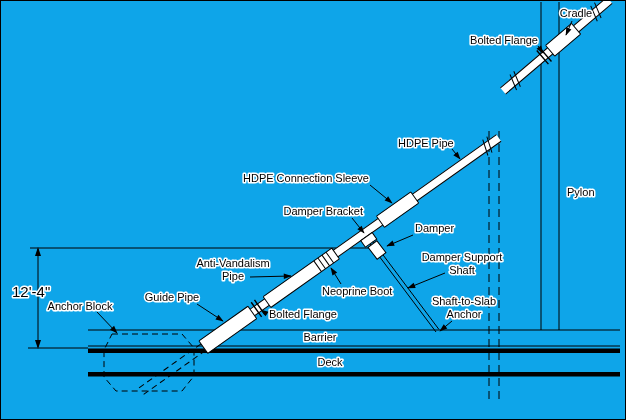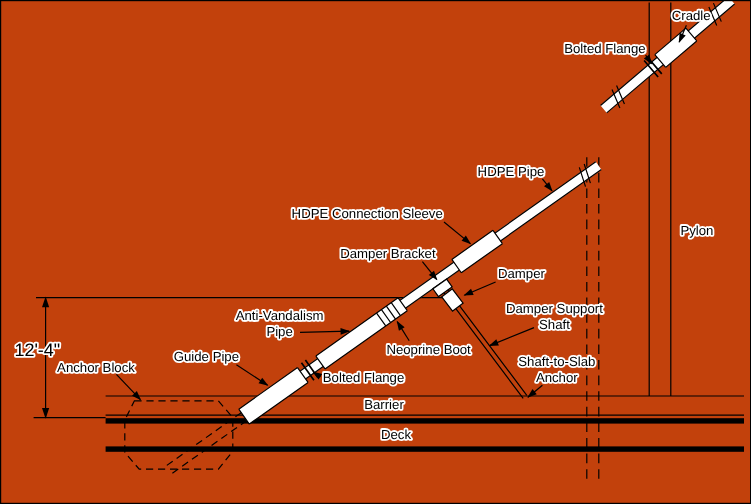--- a/index.html
+++ b/index.html
@@ -1,16 +1,16 @@
 <!DOCTYPE html>
 <html><head>
 <meta charset="utf-8">
 <style>
   html,body{margin:0;padding:0;background:#ffffff;}
-  .page{position:relative;width:626px;height:420px;background:#c2410c;overflow:hidden;}
+  .page{position:relative;width:626px;height:420px;background:#0ea5e9;overflow:hidden;}
   svg{display:block;}
   .ln{fill:none;stroke:#000;stroke-width:1;}
   .thk{stroke-width:1.4;}
   .dash{stroke-dasharray:6 4;}
   .ldash{stroke-dasharray:8 5;}
   .wfill{fill:#ffffff;stroke:none;}
   .solid{fill:#000;stroke:none;}
   text{font-family:"Liberation Sans",sans-serif;font-size:11px;fill:#000;
        paint-order:stroke;stroke:#fff;stroke-width:3px;stroke-linejoin:round;}
   .dim{font-size:15px;}

